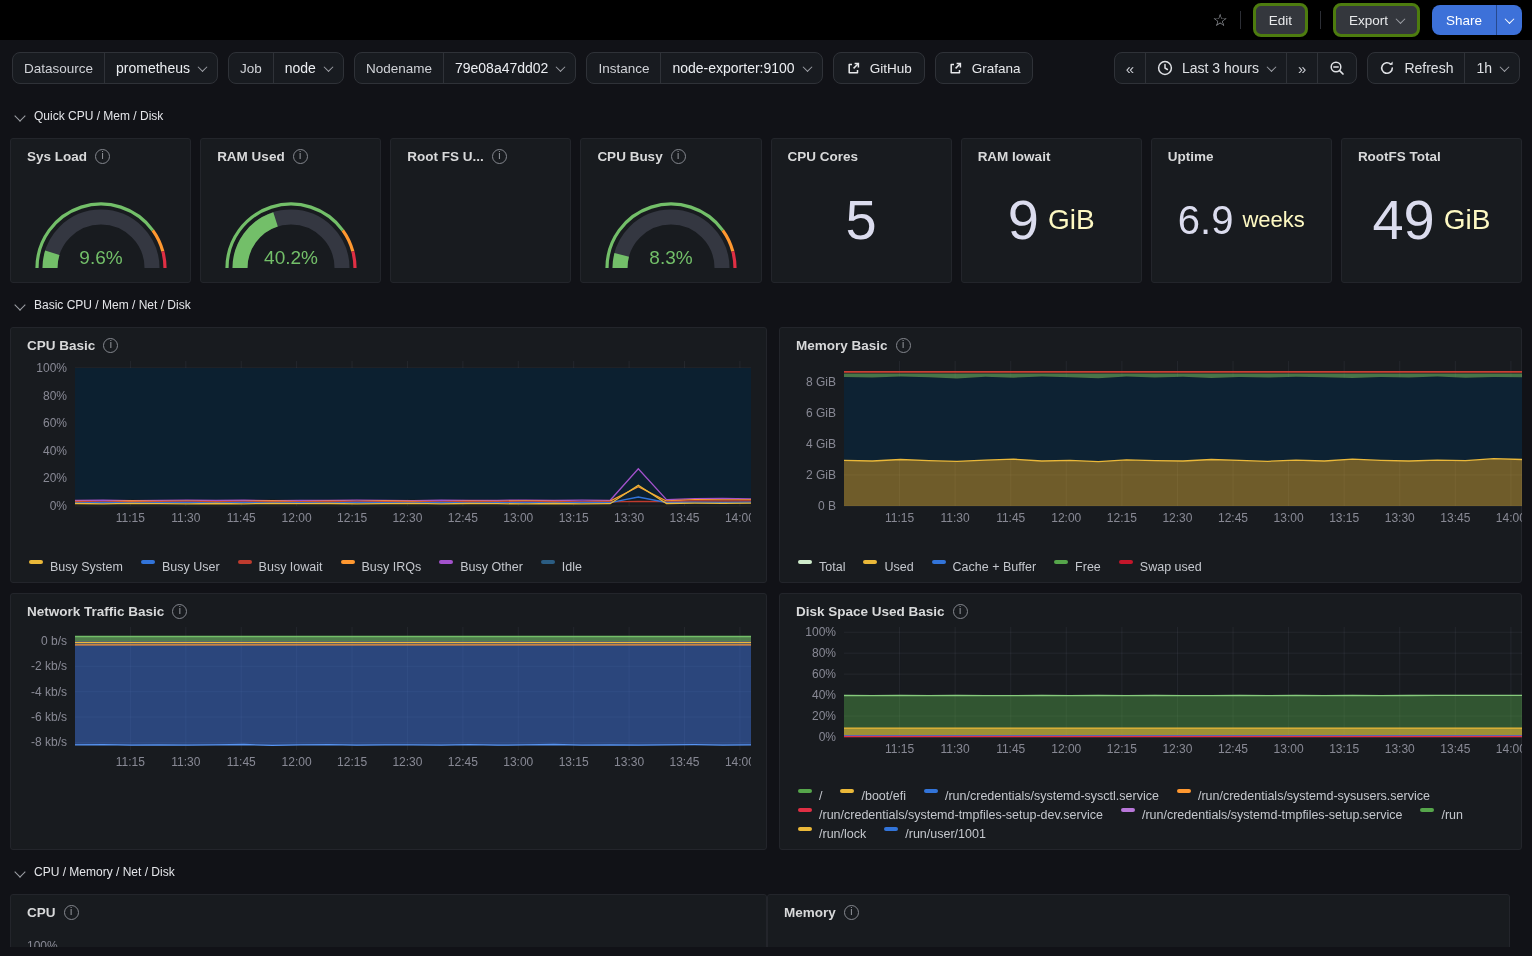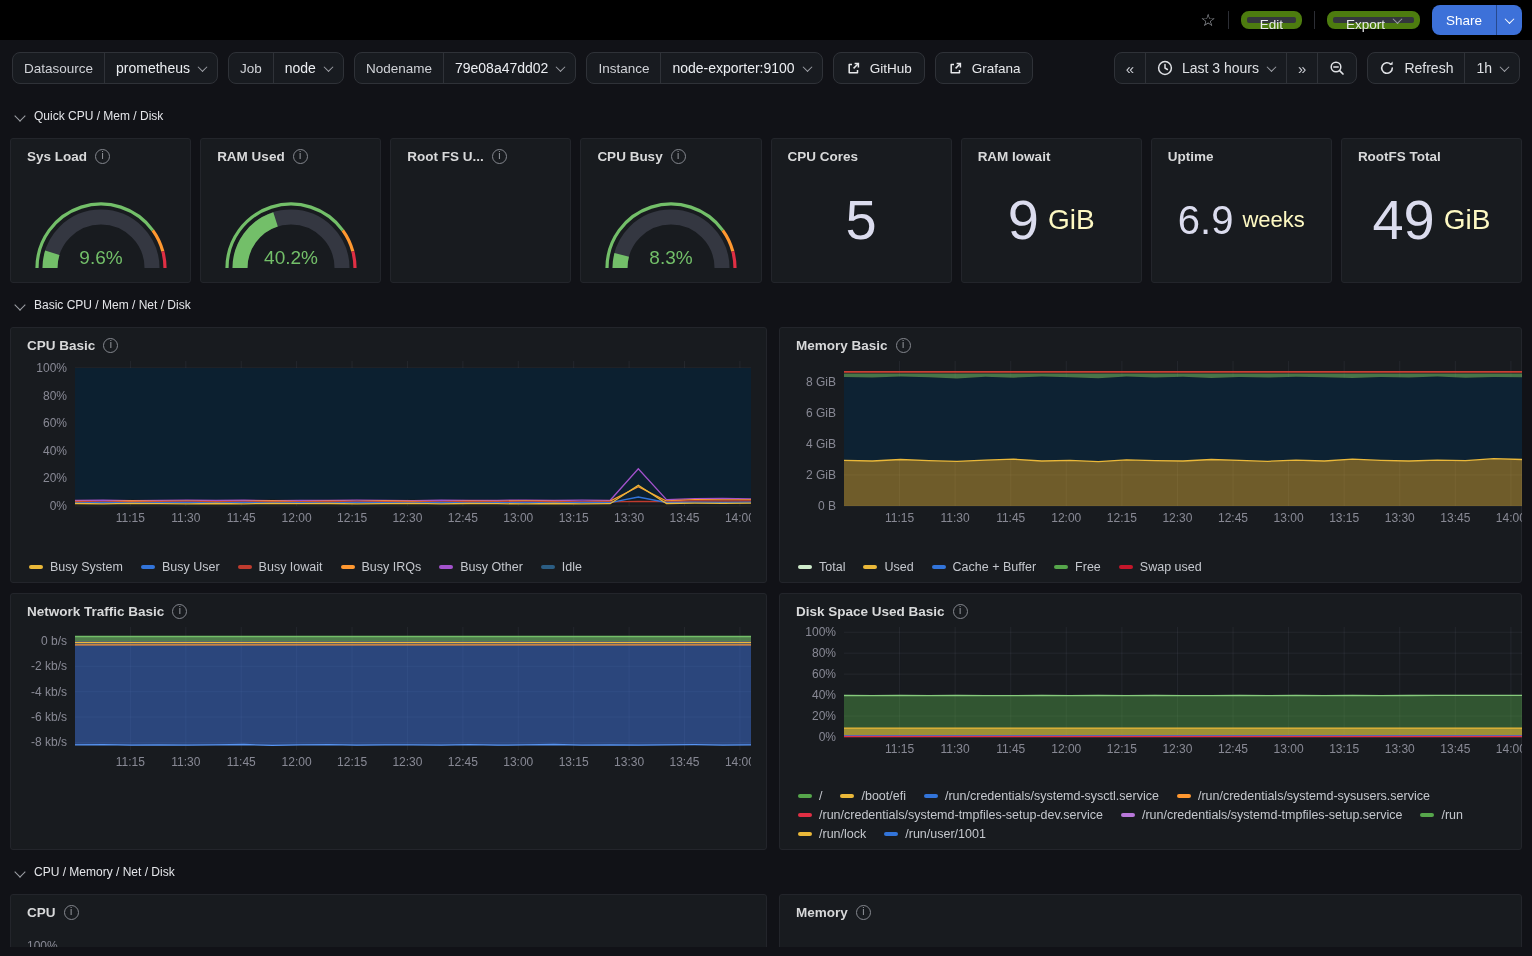--- a/index.html
+++ b/index.html
@@ -4,21 +4,21 @@
 <style>
   *{box-sizing:border-box;margin:0;padding:0}
   html,body{width:1532px;height:956px;overflow:hidden}
   body{background:#111217;font-family:"Liberation Sans",sans-serif;color:#ccccdc}
   button{font-family:inherit;cursor:pointer;background:none;border:none;color:inherit}
 
   
   .topbar{height:40px;background:#000;display:flex;align-items:center;justify-content:flex-end;gap:12px;padding:0 10px}
   .star{font-size:17px;color:#aeb1b8;line-height:1}
   .vdiv{width:1px;height:18px;background:#2c2e35}
-  .btn-gray{display:flex;gap:9px;background:#34373d;border:6px solid #4d7c0f;border-radius:8px;height:18px;padding:0 13px;font-size:13.5px;color:#e8e9eb}
+  .btn-gray{display:flex;align-items:center;gap:9px;background:#34373d;border:3px solid #4d7c0f;border-radius:8px;height:34px;padding:0 13px;font-size:13.5px;color:#e8e9eb}
   .share-split{display:flex;height:30px}
   .share-main{background:#3D71D9;color:#fff;font-size:13.5px;padding:0 14px;border-radius:8px 0 0 8px}
   .share-caret{background:#3D71D9;color:#fff;width:26px;border-left:1px solid rgba(0,0,0,.35);border-radius:0 8px 8px 0;display:flex;align-items:center;justify-content:center}
   .caret{width:7px;height:7px;border-right:1.6px solid currentColor;border-bottom:1.6px solid currentColor;transform:rotate(45deg) translate(-1px,-1px);display:inline-block}
   .muted{color:#9da0a6}
 
   
   .toolbar{display:flex;justify-content:space-between;align-items:center;padding:12px 12px 10px;gap:10px}
   .toolbar-left{display:flex;gap:10px;flex-wrap:nowrap}
   .toolbar-right{display:flex;gap:10px;align-items:center}
@@ -51,24 +51,24 @@
   .stat-value.md{font-size:40px}
   .stat-unit{font-size:28px;font-weight:500;color:#fef9c3;margin-left:9px}
   .stat-unit.md{font-size:22px}
 
   .grid2{display:grid;grid-template-columns:757px 743px;gap:10px 12px;margin-bottom:2px}
   .chart-panel{display:flex;flex-direction:column}
   .chart-a{height:256px}
   .chart-b{height:257px}
   .chart-mount{margin:4px 0 0 12px}
   .legend{display:flex;flex-wrap:wrap;column-gap:18px;row-gap:5px;padding:2px 16px 8px 18px;font-size:12.5px;color:#c4c7cd;margin-top:auto;overflow:hidden}
-  .legend-item{display:flex;align-items:center;gap:7px;white-space:nowrap}
+  .legend-item{display:flex;align-items:flex-start;gap:7px;white-space:nowrap}
   .swatch{width:14px;height:4px;border-radius:2px;flex:0 0 auto}
 
-  .bottom-row{display:grid;grid-template-columns:757px 743px;gap:12px;height:53px;overflow:hidden}
+  .bottom-row{display:grid;grid-template-columns:757px 743px;height:53px;overflow:hidden}
   .bottom-row .panel{height:150px}
   .clip-ylabel{position:absolute;left:16px;top:44px;font-size:12px;color:rgba(204,204,220,.62)}
   .gauge-value{font-weight:500}
 </style>
 </head>
 <body>
 
 <div class="app">
 
   <header class="topbar">

